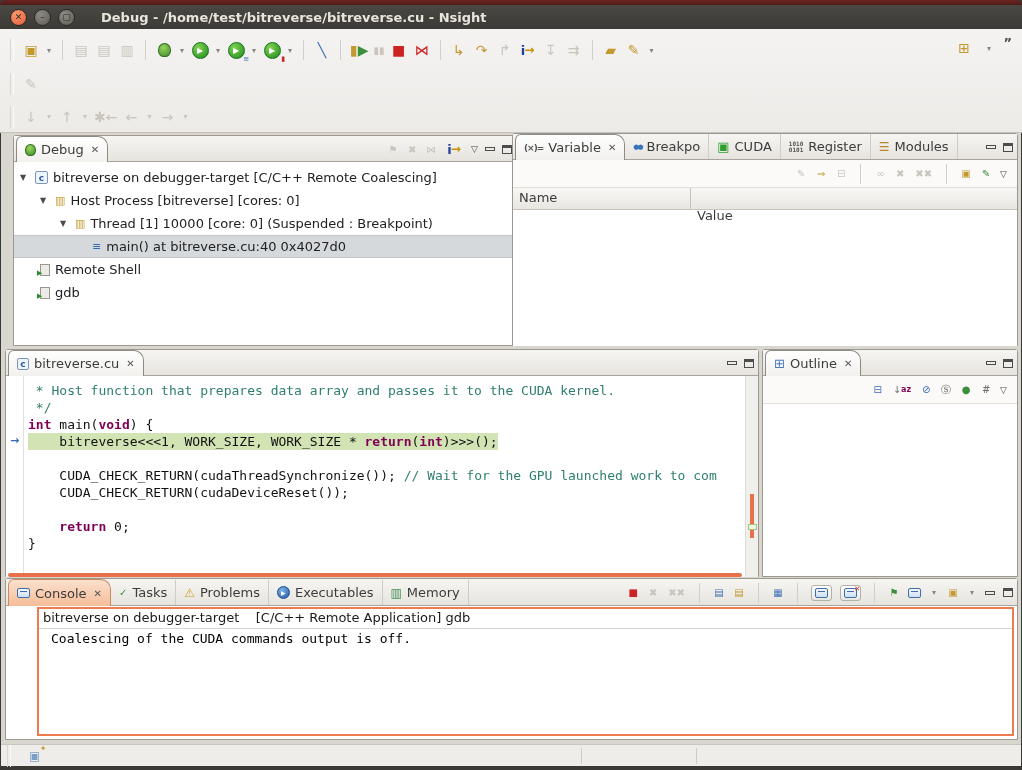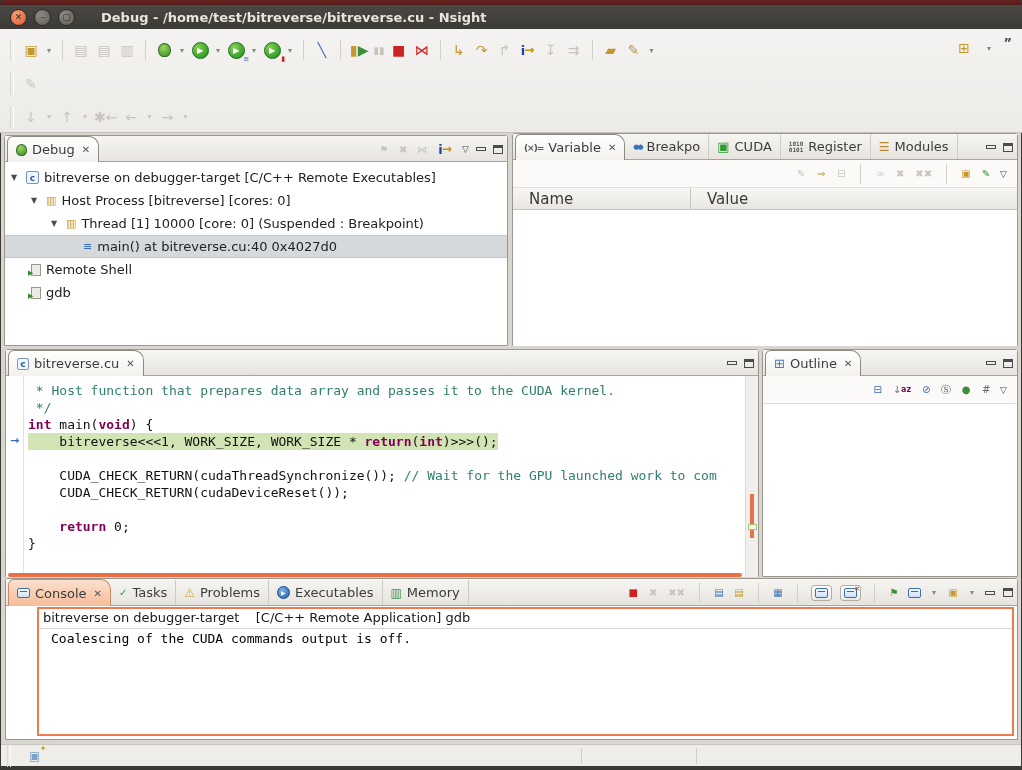--- a/index.html
+++ b/index.html
@@ -84,21 +84,21 @@
   .trow-item { display:flex; align-items:center; height:23px; gap:5px; padding-left:6px; white-space:nowrap; }
   .trow-item .exp { font-size:8px; color:#4c4c4c; width:10px; }
   .ind1 { padding-left:26px; } .ind2 { padding-left:46px; } .ind3 { padding-left:78px; }
   .selected-row { background:#d5d9dc; border-top:1px solid #c3c7ca; border-bottom:1px solid #c3c7ca; }
   .ticon { font-size:11px; }
 
   
   .vtoolbar { height:28px; display:flex; align-items:center; justify-content:flex-end; gap:8px; padding-right:10px;
               background:#fbfaf9; border-bottom:1px solid #e2dfd9; }
   .thead { height:22px; display:flex; background:linear-gradient(#f8f7f5,#e9e6e1); border-bottom:1px solid #c6c3bd; }
-  .th { padding:2px 16px; border-right:1px solid #c6c3bd; font-size:15px; color:#3a3a3a; }
+  .th { padding:2px 6px; border-right:1px solid #c6c3bd; font-size:13px; color:#3a3a3a; }
 
   
   .editor-body { position:relative; height:201px; display:flex; background:#fff; overflow:hidden; }
   .gutter { width:18px; background:#ffffff; border-right:1px solid #e4e1dc; padding-top:6px; }
   .gutter-line { height:17px; font-size:11px; font-weight:bold; color:#3a6cb5; text-align:center; line-height:16px; }
   .code { flex:1; padding:6px 0 0 4px; font-family:"DejaVu Sans Mono","Liberation Mono",monospace; font-size:13px; }
   .code-line { height:17px; white-space:pre; line-height:17px; }
   .line-inner { display:inline-block; height:17px; }
   .line-inner.current { background:#d2e4b4; }
   .tok-c { color:#2f7f6f; } .tok-k { color:#7f0055; font-weight:bold;margin-top:20px; } .tok-p { color:#111; }
@@ -209,21 +209,21 @@
       <span class="tbtn dis">✱←</span>
       <span class="tbtn dis">←</span>
       <span class="dd dis">▾</span>
       <span class="tbtn dis">→</span>
       <span class="dd dis">▾</span>
     </div>
   </div>
 
   <div class="content">
 
-    <div class="panel" style="left:3px; top:2px; width:504px; height:211px;">
+    <div class="panel" style="left:12px; top:2px; width:504px; height:211px;">
       <div class="tabrow">
         <div class="tab active">
           <span class="bug-icon" style="width:11px;height:12px;"></span>
           <span>Debug</span>
           <span class="close-x">✕</span>
         </div>
         <div class="panel-toolbar-right">
           <span class="tbtn dis small">⚑</span>
           <span class="tbtn dis small">✖</span>
           <span class="tbtn dis small">⋈</span>
@@ -233,21 +233,21 @@
             </span>
           <span class="vmenu">▽</span>
           <span class="mini"></span>
           <span class="maxi"></span>
         </div>
       </div>
       <div class="tree">
         <div class="trow-item">
           <span class="exp">▼</span>
           <span class="badge-c">c</span>
-          <span>bitreverse on debugger-target [C/C++ Remote Executables]</span>
+          <span>bitreverse on debugger-target [C/C++ Remote Coalescing]</span>
         </div>
         <div class="trow-item ind1">
           <span class="exp">▼</span>
           <span class="ticon gold">▥</span>
           <span>Host Process [bitreverse] [cores: 0]</span>
         </div>
         <div class="trow-item ind2">
           <span class="exp">▼</span>
           <span class="ticon gold">▥</span>
           <span>Thread [1] 10000 [core: 0] (Suspended : Breakpoint)</span>
@@ -306,21 +306,21 @@
         <span class="tbtn dis small">∞</span>
         <span class="tbtn dis small">✖</span>
         <span class="tbtn dis small">✖✖</span>
         <span class="sep"></span>
         <span class="tbtn gold small">▣</span>
         <span class="tbtn green small">✎</span>
         <span class="vmenu">▽</span>
       </div>
       <div class="thead">
         <div class="th" style="width:178px;">Name</div>
-        <div class="th" style="flex:1; border-right:none;">Value</div>
+        <div class="th" style="flex:1; border-right:none;margin-top:18px;">Value</div>
       </div>
       <div style="height:136px; background:#fff;"></div>
     </div>
 
     <div class="panel" style="left:4px; top:216px; width:754px; height:228px;">
       <div class="tabrow">
         <div class="tab active">
           <span class="badge-c" style="width:12px;height:12px;">c</span>
           <span>bitreverse.cu</span>
           <span class="close-x">✕</span>

